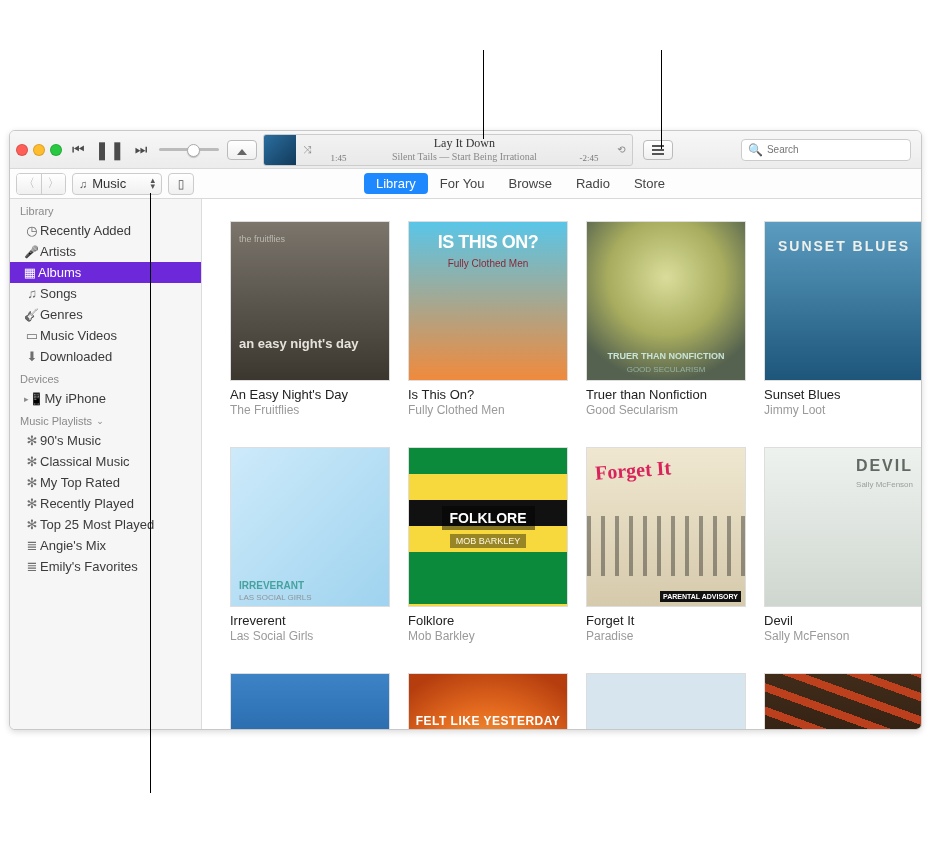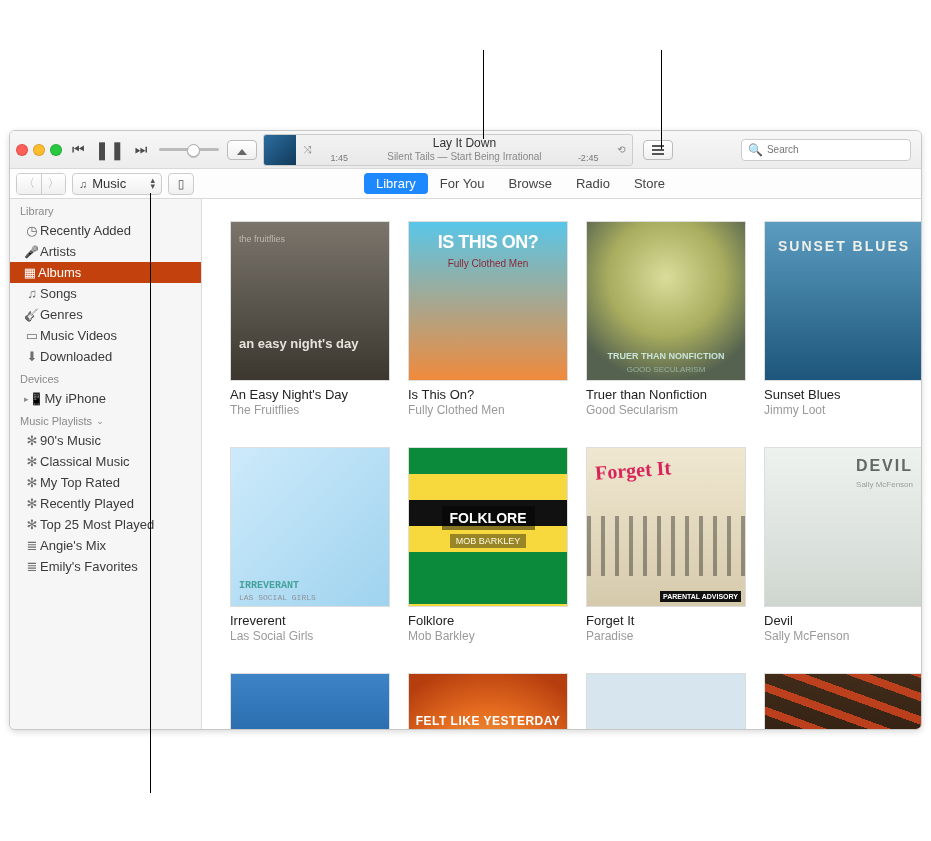--- a/index.html
+++ b/index.html
@@ -70,21 +70,21 @@
     overflow:hidden;
   }
   .lcd-art{
     width:32px;background:#26547c;
     background:linear-gradient(135deg,#2b6ea0,#123a5a);
     flex-shrink:0;
   }
   .lcd-center{
     flex:1;
     display:flex;flex-direction:column;align-items:center;justify-content:center;
-    line-height:1.1;position:relative;
+    line-height:1.1;position:relative;font-family:Liberation Serif, serif;
   }
   .lcd-title{font-size:12px;color:#333;}
   .lcd-sub{font-size:10px;color:#888;}
   .lcd-time-l,.lcd-time-r{position:absolute;bottom:1px;font-size:9px;color:#777;}
   .lcd-time-l{left:12px;} .lcd-time-r{right:12px;}
   .lcd-side{width:22px;display:flex;flex-direction:column;align-items:center;justify-content:space-around;color:#888;font-size:10px;}
   .lcd-side span{cursor:pointer;}
 
   .upnext-btn{
     width:30px;height:20px;border:1px solid #bbb;border-radius:4px;
@@ -134,21 +134,21 @@
   }
   .side-head{
     font-size:11px;color:#8a8a8a;padding:6px 10px 3px;font-weight:500;
     display:flex;align-items:center;gap:4px;
   }
   .side-item{
     display:flex;align-items:center;gap:0;
     padding:3px 10px 3px 14px;font-size:13px;color:#3b3b3b;cursor:pointer;
   }
   .side-item .ico{width:16px;text-align:center;color:#6f6f6f;font-size:13px;}
-  .side-item.selected{background:#c2410c;color:#fff;padding-left:12px;}
+  .side-item.selected{background:#6d28d9;color:#fff;padding-left:12px;}
   .side-item.selected .ico{color:#fff;}
   .disclosure{font-size:9px;color:#8a8a8a;cursor:pointer;}
 
   
   .ico-clock::before{content:"◷";}
   .ico-mic::before{content:"🎤";font-size:12px;filter:grayscale(1);}
   .ico-album::before{content:"▦";}
   .ico-song::before{content:"♫";}
   .ico-genre::before{content:"🎸";font-size:12px;filter:grayscale(1);}
   .ico-video::before{content:"▭";}
@@ -176,21 +176,21 @@
   .art0 .cap{position:absolute;bottom:28px;left:8px;right:8px;color:#e6e3dc;font-size:13px;text-align:left;}
   .art0 .sub{position:absolute;top:8px;left:8px;color:#c9c4bc;font-size:9px;}
   .art1{background:linear-gradient(#59c6e8,#f08a3c);} 
   .art1 .cap{position:absolute;top:10px;left:0;right:0;font-size:18px;color:#fff;letter-spacing:-0.5px;}
   .art1 .sub{position:absolute;top:32px;left:0;right:0;color:#8a0f22;font-size:10px;}
   .art2{background:radial-gradient(circle at 50% 35%,#d9dd9a 0%,#a7ac5e 45%,#55624f 80%);}
   .art2 .cap{position:absolute;bottom:18px;left:0;right:0;font-size:9px;color:#c8e4da;}
   .art2 .sub{position:absolute;bottom:6px;left:0;right:0;font-size:8px;color:#9dbdb0;}
   .art3{background:linear-gradient(#5b9cc0,#1d567a);justify-content:flex-start;}
   .art3 .cap{margin-top:8px;font-size:14px;letter-spacing:2px;color:#f0f0ea;}
-  .art4{background:linear-gradient(135deg,#cdeafa,#9fd3ef);font-family:Liberation Mono, monospace;} 
+  .art4{background:linear-gradient(135deg,#cdeafa,#9fd3ef);} 
   .art4 .cap{position:absolute;bottom:14px;left:8px;color:#45a29e;font-size:10px;text-align:left;}
   .art4 .sub{position:absolute;bottom:4px;left:8px;color:#888;font-size:8px;text-align:left;}
   .art5{background:repeating-linear-gradient(180deg,#0a8a3a 0 26px,#f7d93e 26px 52px,#111 52px 78px,#f7d93e 78px 104px,#0a8a3a 104px 130px);}
   .art5 .cap{background:rgba(0,0,0,0.45);padding:4px 8px;font-size:14px;}
   .art5 .sub{background:rgba(0,0,0,0.45);padding:2px 6px;font-size:9px;}
   .art6{background:linear-gradient(#efe7d0,#d6caac);}
   .art6 .cap{position:absolute;top:10px;left:8px;color:#d9235b;font-family:cursive;font-size:20px;transform:rotate(-4deg);}
   .art6::after{content:"";position:absolute;left:0;right:0;bottom:30px;height:60px;background:repeating-linear-gradient(90deg,rgba(0,0,0,0.35) 0 4px,transparent 4px 14px);}
   .art6 .pa{position:absolute;right:4px;bottom:4px;font-size:7px;background:#111;color:#fff;padding:2px 3px;}
   .art7{background:linear-gradient(#eef2ef,#cfd6cf);}

